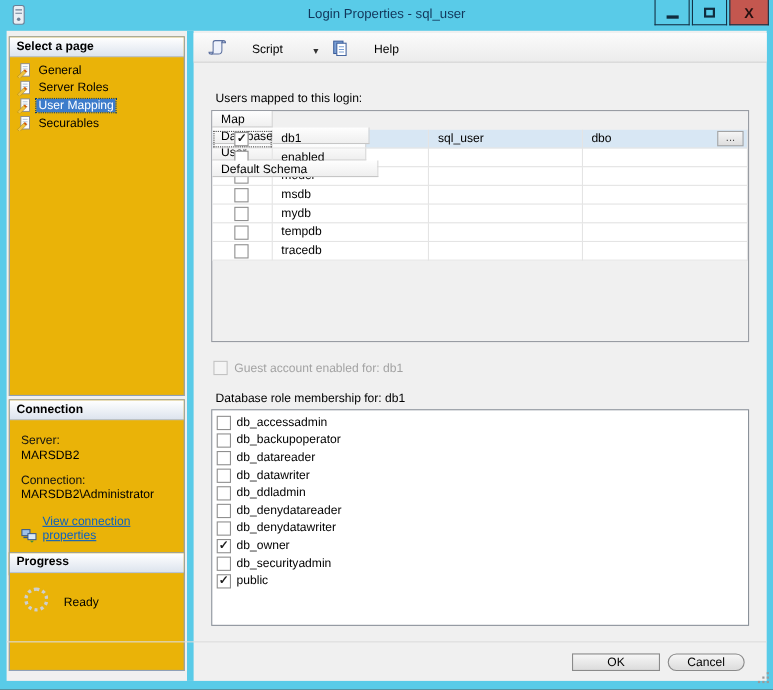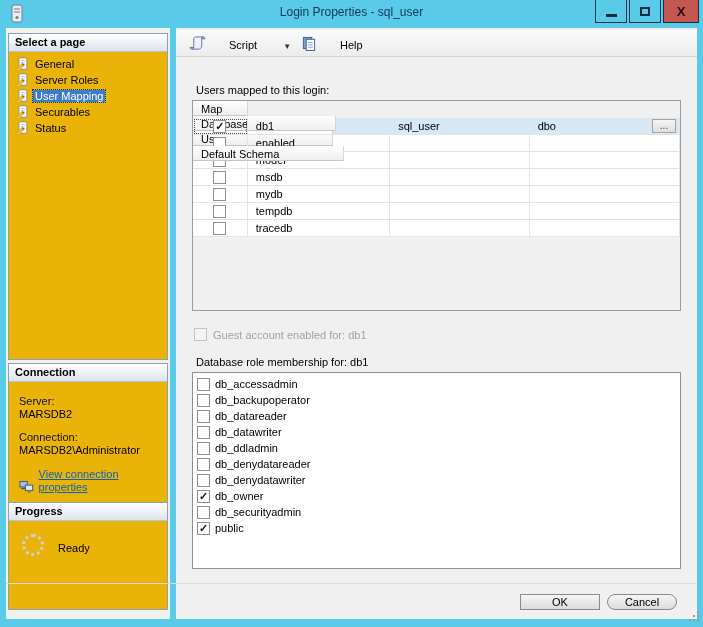--- a/index.html
+++ b/index.html
@@ -175,31 +175,20 @@
       <rect x="4.5" y="1" width="9" height="13" fill="#fdfdfd" stroke="#8c8c8c"></rect>
       <line x1="6.5" y1="4" x2="11.5" y2="4" stroke="#b0c4d8"></line>
       <line x1="6.5" y1="6.5" x2="11.5" y2="6.5" stroke="#b0c4d8"></line>
       <line x1="6.5" y1="9" x2="11.5" y2="9" stroke="#b0c4d8"></line>
       <path d="M1 14.5 L7.5 8 L9.8 10.3 L3.3 16.8 Z" fill="#f0c23e" stroke="#a98619" stroke-width="0.6"></path>
       <path d="M7.5 8 L9.8 10.3 L11 9.1 L8.7 6.8 Z" fill="#d45500"></path>
     </svg>
     <span class="side-item-label">Securables</span>
   </div>
 
-  <div class="side-item">
-    <svg width="14" height="14" viewBox="0 0 16 16" class="page-ic">
-      <rect x="4.5" y="1" width="9" height="13" fill="#fdfdfd" stroke="#8c8c8c"></rect>
-      <line x1="6.5" y1="4" x2="11.5" y2="4" stroke="#b0c4d8"></line>
-      <line x1="6.5" y1="6.5" x2="11.5" y2="6.5" stroke="#b0c4d8"></line>
-      <line x1="6.5" y1="9" x2="11.5" y2="9" stroke="#b0c4d8"></line>
-      <path d="M1 14.5 L7.5 8 L9.8 10.3 L3.3 16.8 Z" fill="#f0c23e" stroke="#a98619" stroke-width="0.6"></path>
-      <path d="M7.5 8 L9.8 10.3 L11 9.1 L8.7 6.8 Z" fill="#d45500"></path>
-    </svg>
-    <span class="side-item-label">Status</span>
-  </div>
 </div>
     </div>
 
     <div class="side-panel panel-connection">
       <div class="panel-header">Connection</div>
       <div class="conn-body">
         <div class="conn-label">Server:</div>
         <div>MARSDB2</div>
         <div class="conn-label mt">Connection:</div>
         <div>MARSDB2\Administrator</div>

